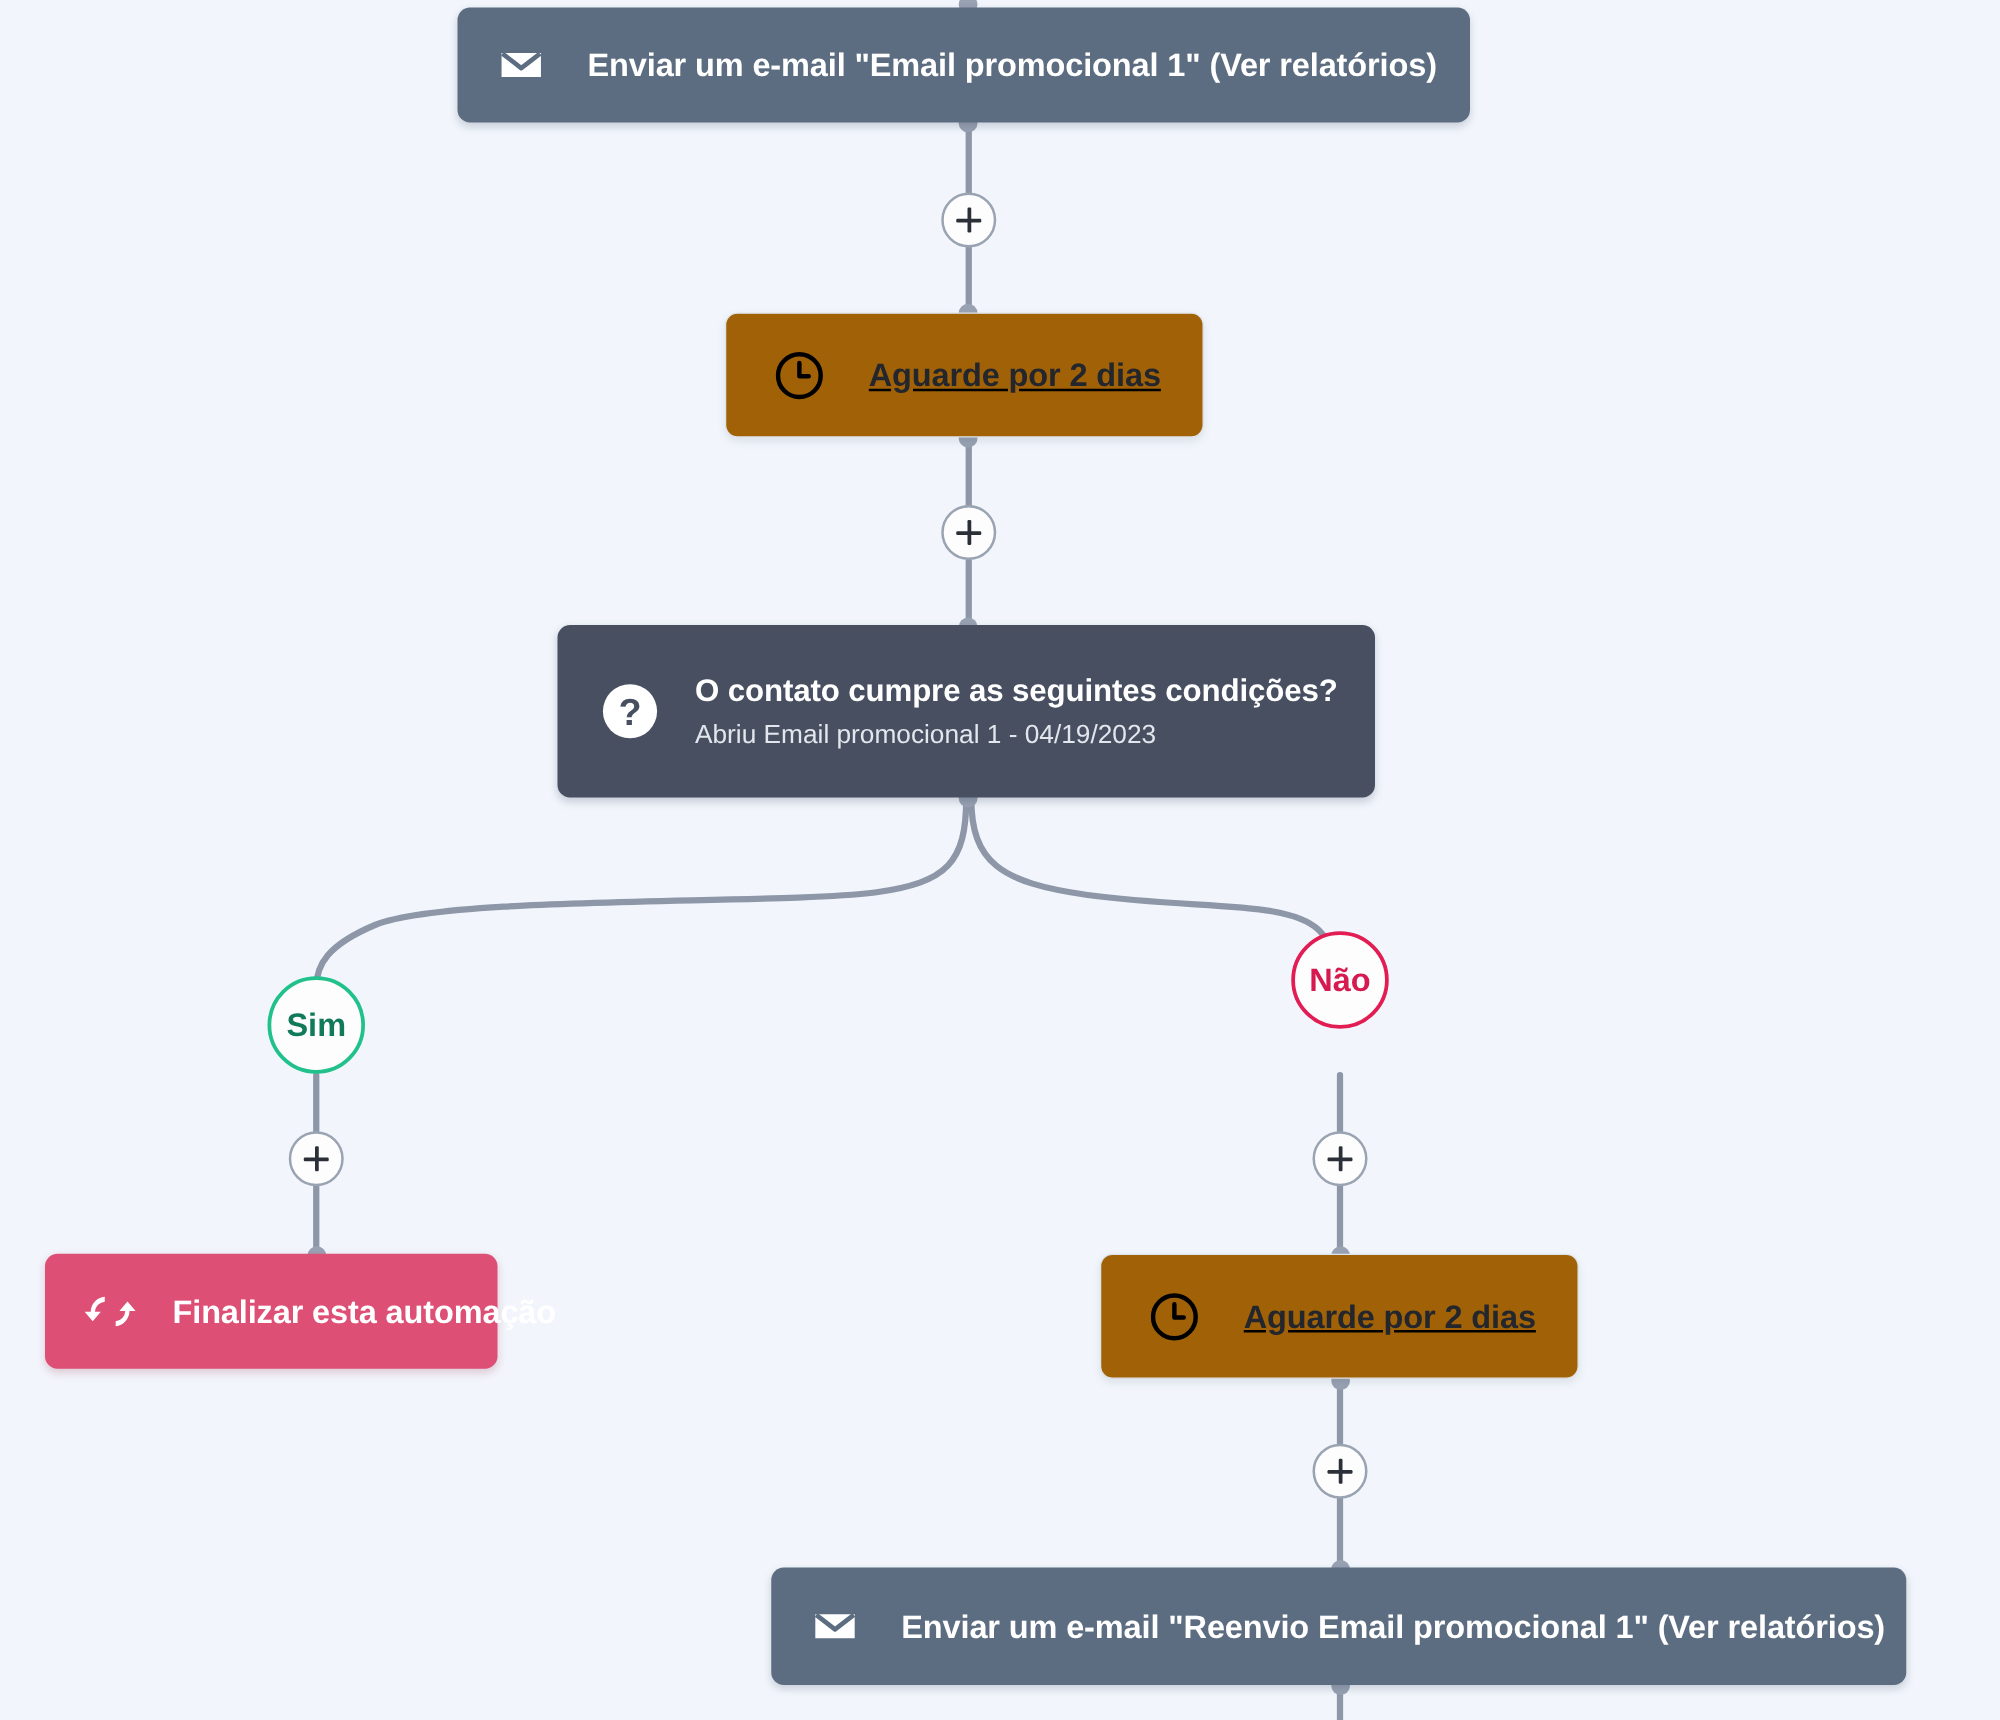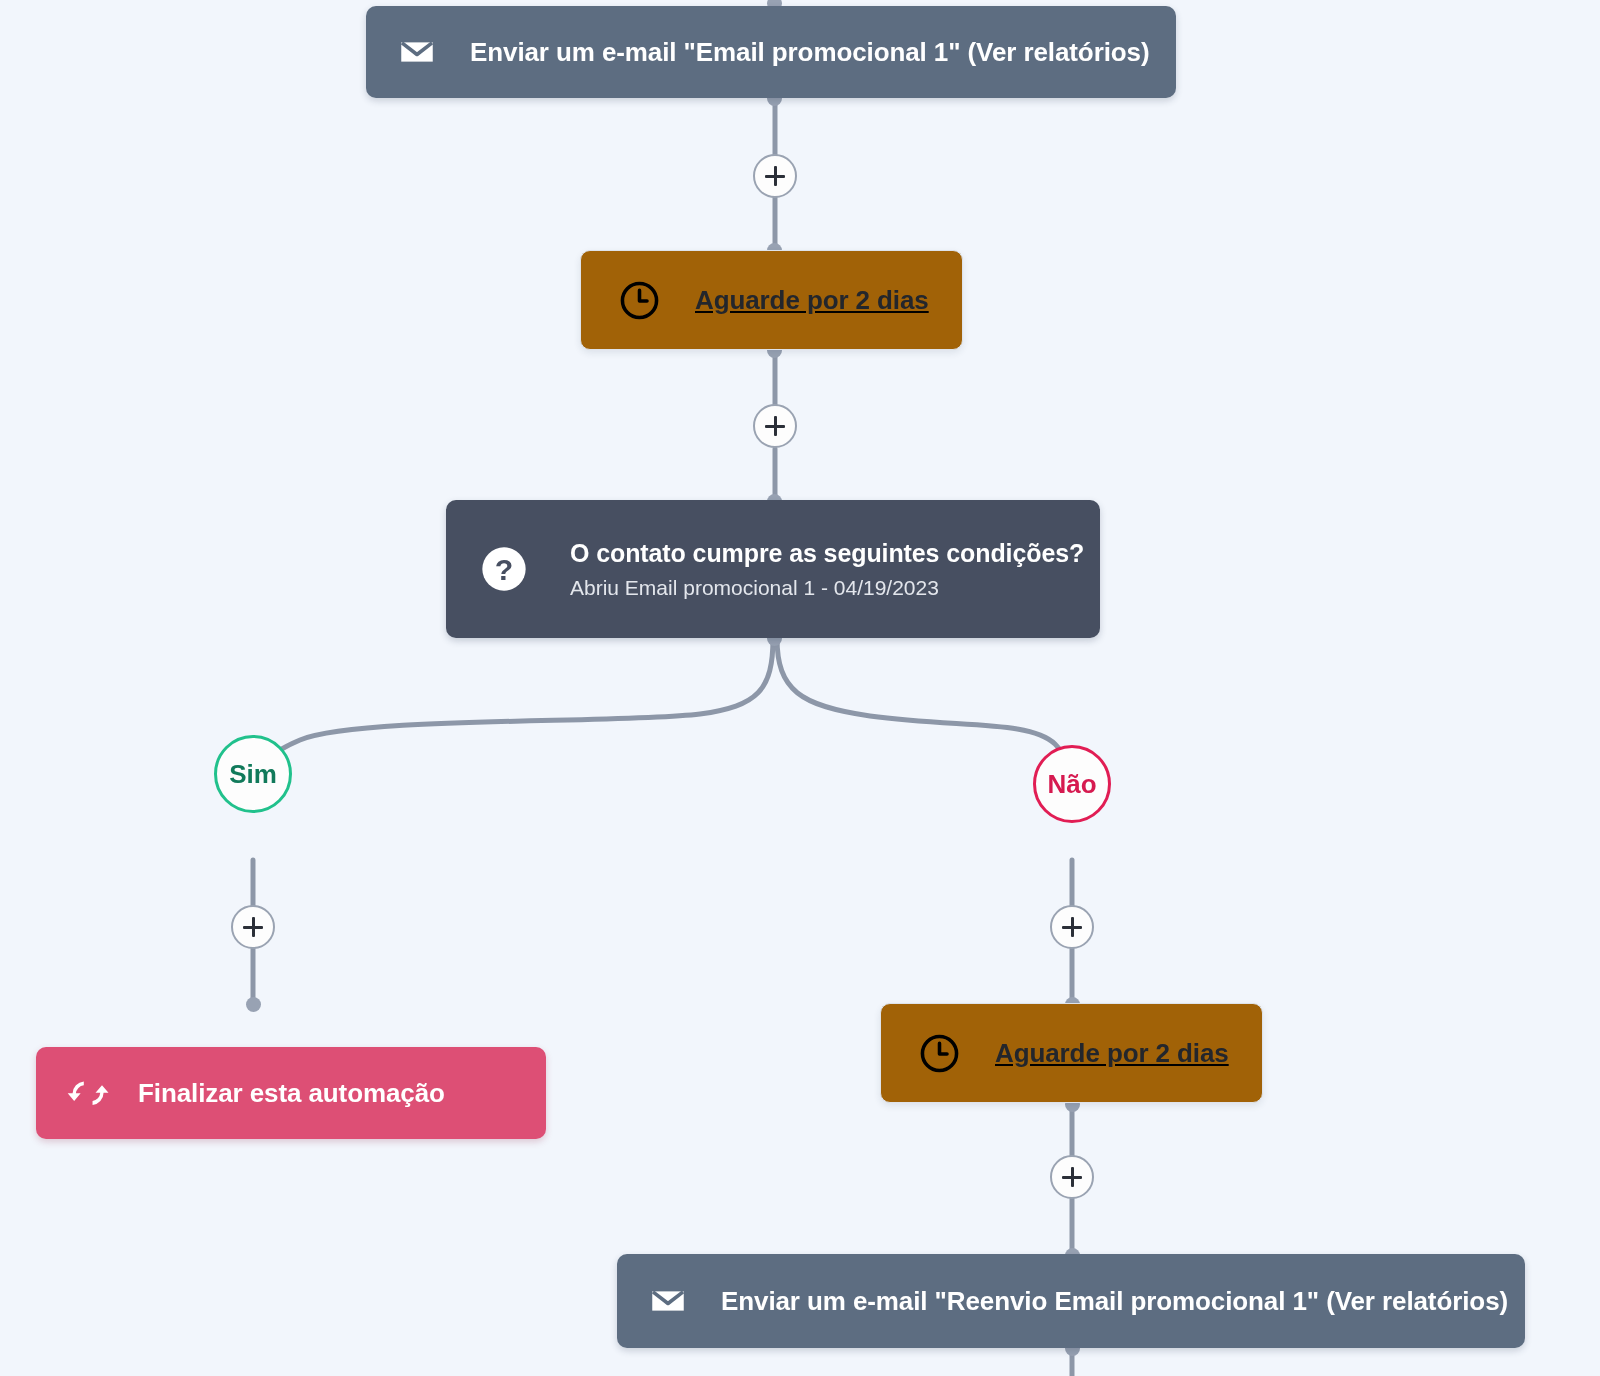--- a/index.html
+++ b/index.html
@@ -241,37 +241,37 @@
 
   <div class="plus-btn" style="left:753px; top:404px;"></div>
 
   <div class="node node-condition" style="left:446px; top:500px; width:654px; height:138px; padding:0 32px;">
     <span class="icon" style="width:52px; height:52px;">
       <svg viewBox="0 0 24 24" width="50" height="50" xmlns="http://www.w3.org/2000/svg">
         <circle cx="12" cy="12" r="10.4" fill="#ffffff"></circle>
         <text x="12" y="17.1" text-anchor="middle" font-family="Liberation Sans, sans-serif" font-size="14.5" font-weight="bold" fill="#474f61">?</text>
       </svg>
     </span>
-    <span class="labels" style="margin-left:40px;">
+    <span class="labels" style="margin-left:26px;">
       <span class="title">O contato cumpre as seguintes condições?</span>
       <span class="subtitle">Abriu Email promocional 1 - 04/19/2023</span>
     </span>
   </div>
 
-  <div class="branch-pill branch-yes" style="left:214px; top:735px;">
+  <div class="branch-pill branch-yes" style="left:214px; top:781px;">
     <span>Sim</span>
   </div>
   <div class="branch-pill branch-no" style="left:1033px; top:745px;">
     <span>Não</span>
   </div>
 
   <div class="plus-btn" style="left:231px; top:905px;"></div>
   <div class="plus-btn" style="left:1050px; top:905px;"></div>
 
-  <div class="node node-pink" style="left:36px; top:1003px; width:510px; height:92px; padding:0 28px;margin-top:44px;">
+  <div class="node node-pink" style="left:36px; top:1003px; width:362px; height:92px; padding:0 28px;">
     <span class="icon" style="width:48px; height:44px;">
       <svg viewBox="0 0 26 24" width="46" height="42" xmlns="http://www.w3.org/2000/svg">
         <path d="M10.6 5.4 A7 7 0 0 0 4.2 12.2 L1.4 12.2 L5.1 16.6 L8.8 12.2 L6.1 12.2
                  A5 5 0 0 1 10.6 7.6 Z" fill="#ffffff"></path>
         <path d="M15.6 18.8 A7 7 0 0 0 21.9 11.9 L24.7 11.9 L21.0 7.5 L17.3 11.9 L20.0 11.9
                  A5 5 0 0 1 15.6 16.6 Z" fill="#ffffff"></path>
       </svg>
     </span>
     <span class="labels" style="margin-left:26px;">
       <span class="title" style="font-size:26px;">Finalizar esta automação</span>

